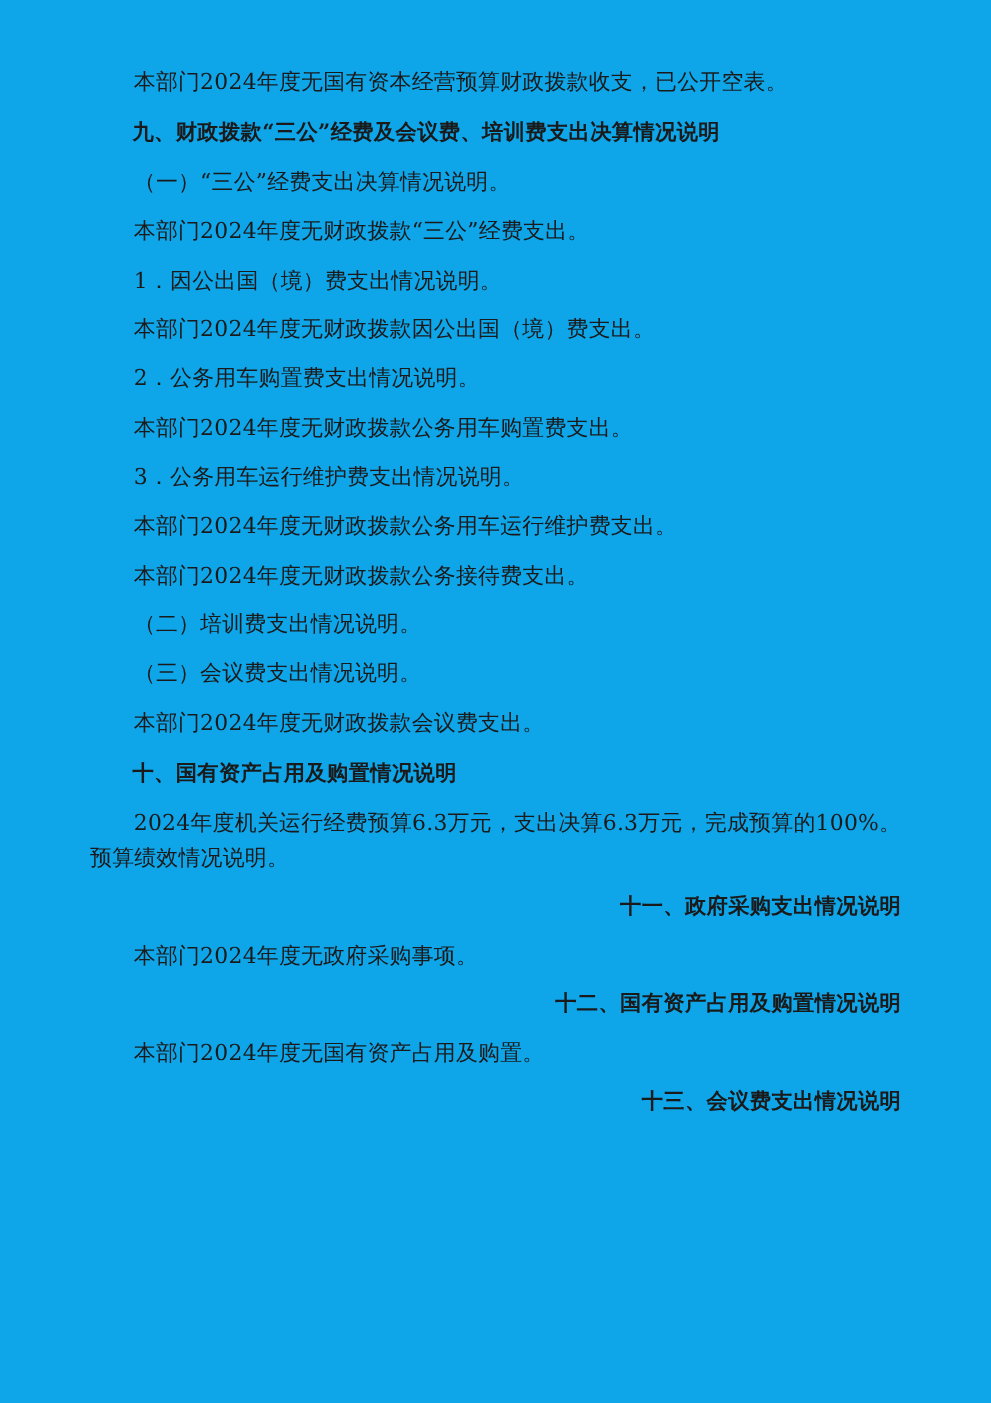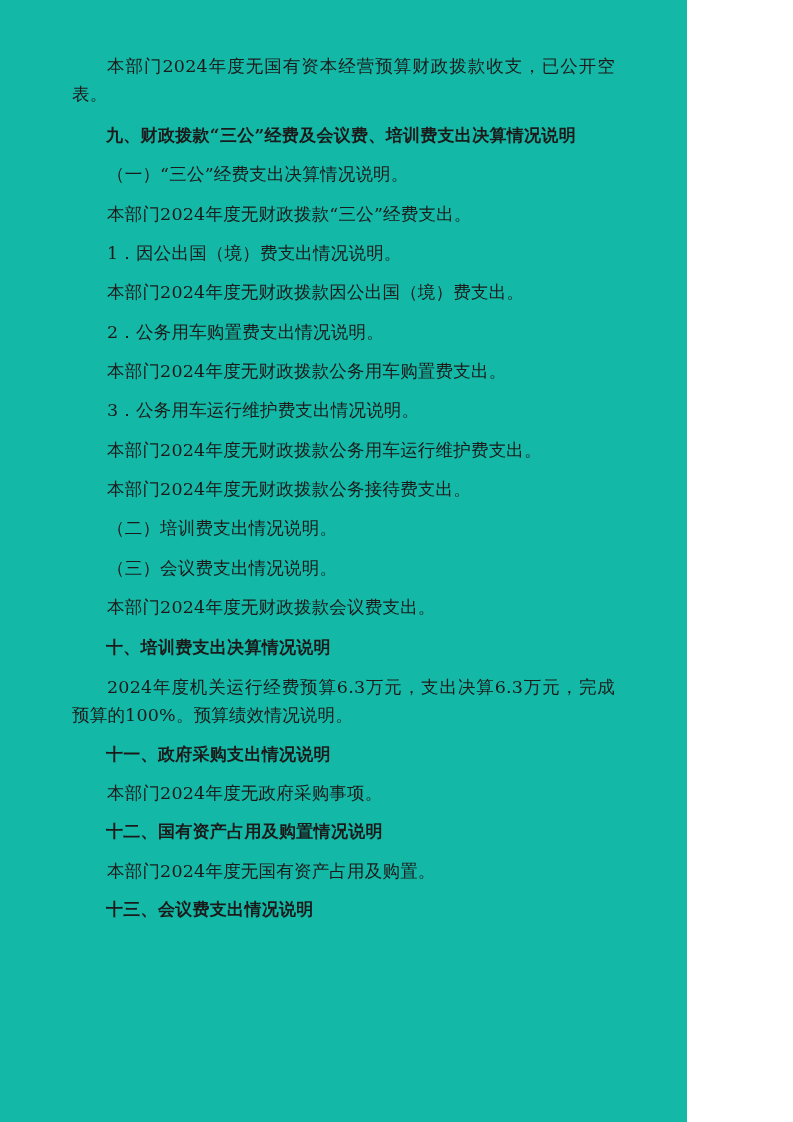--- a/index.html
+++ b/index.html
@@ -1,23 +1,23 @@
 <!DOCTYPE html>
 <html><head>
 <meta charset="utf-8">
 <style>
   html, body {
     margin: 0;
     padding: 0;
     background: #ffffff;
   }
   .page {
-    width: 687px;
+    width: 793px;
     height: 1122px;
-    background: #14b8a6;
+    background: #0ea5e9;
     position: relative;
     box-sizing: border-box;
     padding: 52px 72px 40px 72px;
     font-family: "DejaVu Serif", "Liberation Serif", serif;
     color: #1a1a1a;
     overflow: hidden;
   }
   .doc-body {
     width: 100%;
   }
@@ -41,20 +41,21 @@
     font-size: 17px;
     line-height: 1.62;
     font-weight: bold;
     letter-spacing: 0.3px;
     text-indent: 2em;
     margin-bottom: 11px;
     margin-top: 13px;
   }
   .heading.tight {
     margin-top: 10px;
+    text-align: right;
   }
 </style>
 </head>
 <body>
 
 <div class="page">
   <div class="doc-body">
 
     <p class="para indent">本部门2024年度无国有资本经营预算财政拨款收支，已公开空表。</p>
 
@@ -79,21 +80,21 @@
 
     <p class="para indent">本部门2024年度无财政拨款公务接待费支出。</p>
 
     <p class="para indent">（二）培训费支出情况说明。</p>
 
 
     <p class="para indent">（三）会议费支出情况说明。</p>
 
     <p class="para indent">本部门2024年度无财政拨款会议费支出。</p>
 
-    <p class="heading">十、培训费支出决算情况说明</p>
+    <p class="heading">十、国有资产占用及购置情况说明</p>
 
     <p class="para indent">2024年度机关运行经费预算6.3万元，支出决算6.3万元，完成预算的100%。预算绩效情况说明。</p>
 
     <p class="heading tight">十一、政府采购支出情况说明</p>
 
     <p class="para indent">本部门2024年度无政府采购事项。</p>
 
     <p class="heading tight">十二、国有资产占用及购置情况说明</p>
 
     <p class="para indent">本部门2024年度无国有资产占用及购置。</p>

